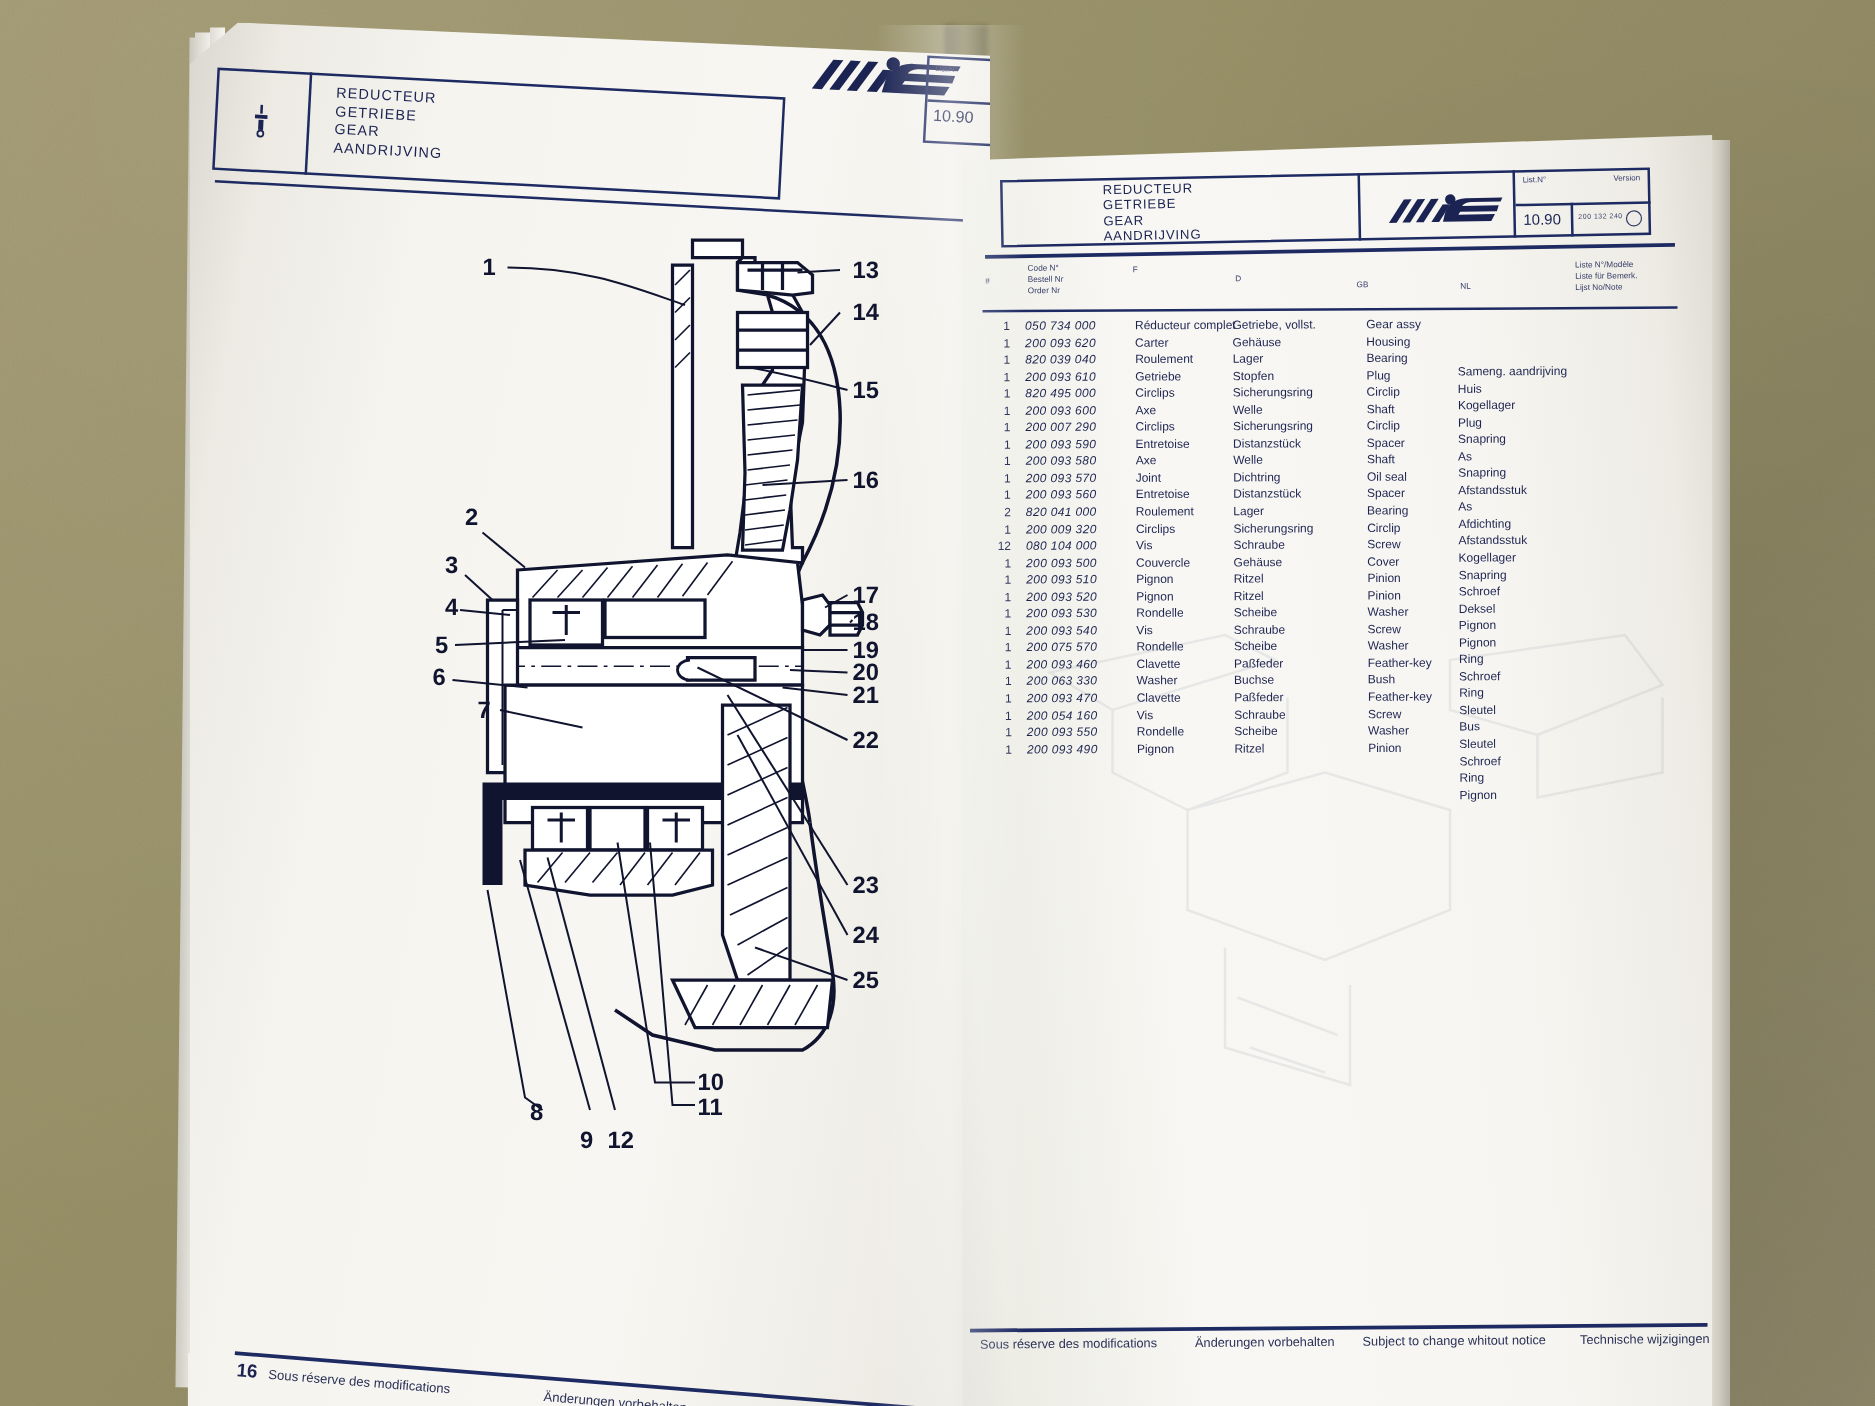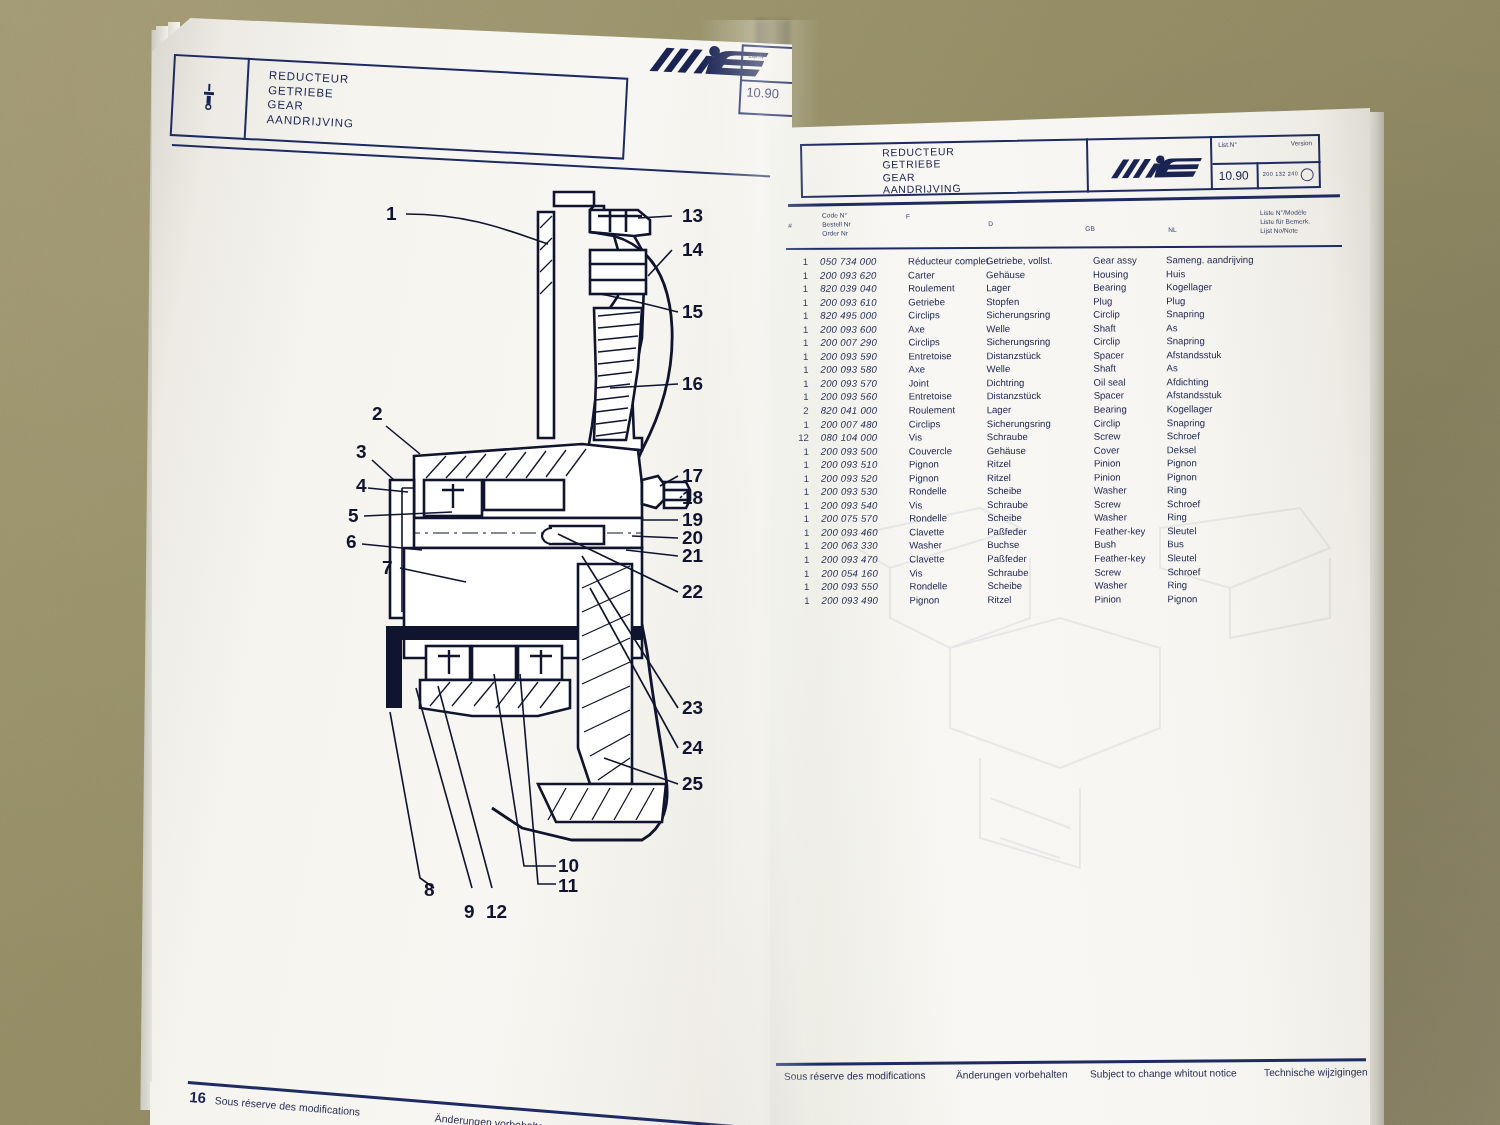--- a/index.html
+++ b/index.html
@@ -112,21 +112,21 @@
   #r-rule2{position:absolute;left:16px;top:140px;width:556px;height:2.4px;background:#1e2a62;transform:rotate(-0.3deg);transform-origin:0 0;}
 
   
   #parts{position:absolute;left:16px;top:148px;width:560px;transform:rotate(-0.25deg);transform-origin:0 0;}
   .prow{position:relative;height:13.55px;font-size:9.6px;color:#1d2450;white-space:nowrap;}
   .prow .q{position:absolute;left:0;width:22px;text-align:right;}
   .prow .c{position:absolute;left:34px;letter-spacing:.3px;font-style:italic;}
   .prow .f{position:absolute;left:122px;}
   .prow .d{position:absolute;left:200px;}
   .prow .e{position:absolute;left:297px;margin-left:10px;}
-  .prow .n{position:absolute;left:380px;}
+  .prow .n{position:absolute;left:380px;margin-top:38px;}
 
   
   #ghost{position:absolute;left:60px;top:390px;width:520px;height:400px;opacity:.085;}
 
   
   #r-foot-rule{position:absolute;left:6px;top:955px;width:590px;height:3px;background:#1e2a62;transform:rotate(-.45deg);transform-origin:0 0;}
   #r-foot{position:absolute;left:4px;top:963px;width:594px;transform:rotate(-.45deg);transform-origin:0 0;
     font-size:10.2px;color:#2a3157;}
   #r-foot span{position:absolute;white-space:nowrap;}
   #r-foot .pg{font-size:15px;font-weight:bold;color:#1a2352;}
@@ -538,21 +538,21 @@
         <div class="prow">
           <span class="q">2</span>
           <span class="c">820 041 000</span>
           <span class="f">Roulement</span>
           <span class="d">Lager</span>
           <span class="e">Bearing</span>
           <span class="n">Kogellager</span>
         </div>
         <div class="prow">
           <span class="q">1</span>
-          <span class="c">200 007 480</span>
+          <span class="c">200 009 320</span>
           <span class="f">Circlips</span>
           <span class="d">Sicherungsring</span>
           <span class="e">Circlip</span>
           <span class="n">Snapring</span>
         </div>
         <div class="prow">
           <span class="q">12</span>
           <span class="c">080 104 000</span>
           <span class="f">Vis</span>
           <span class="d">Schraube</span>

